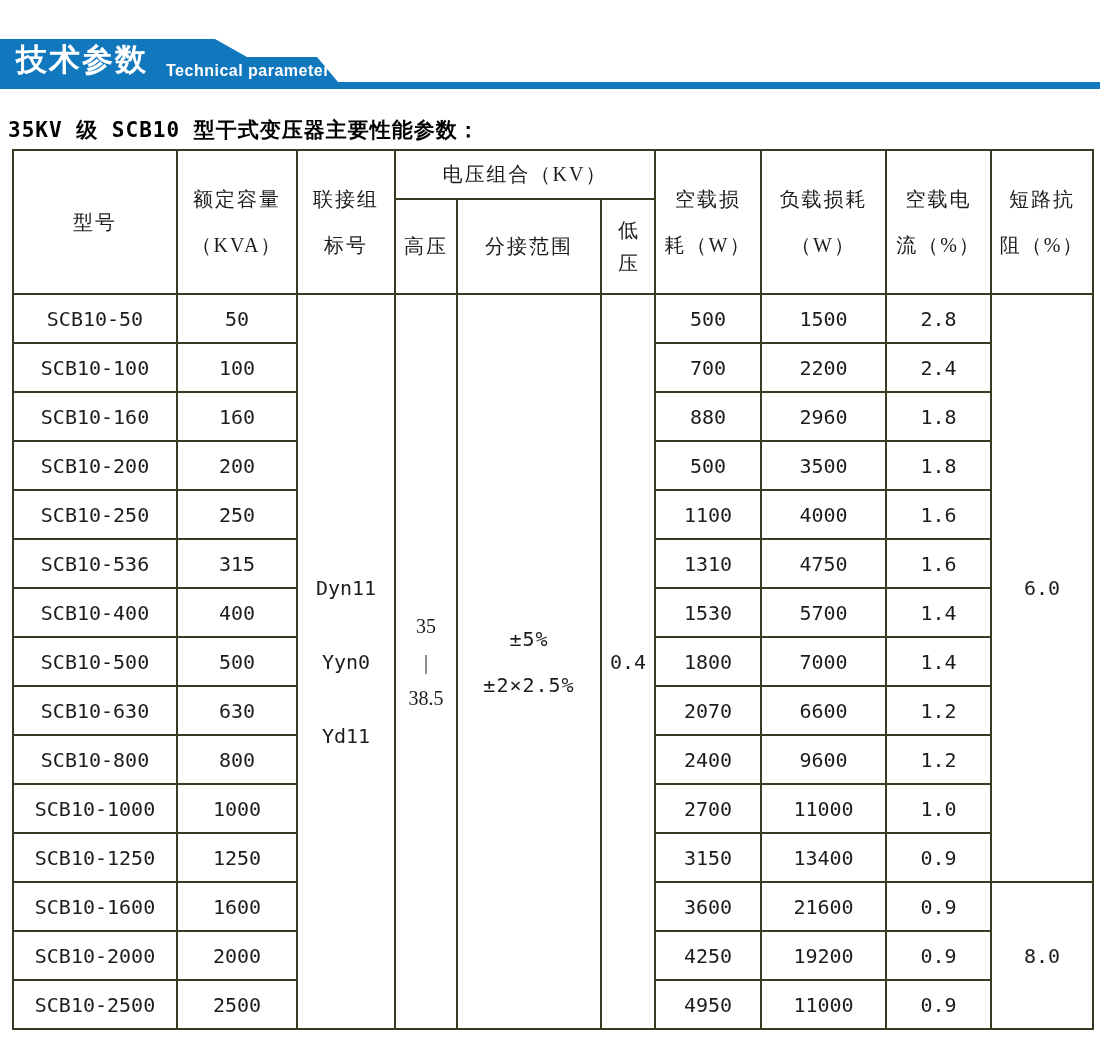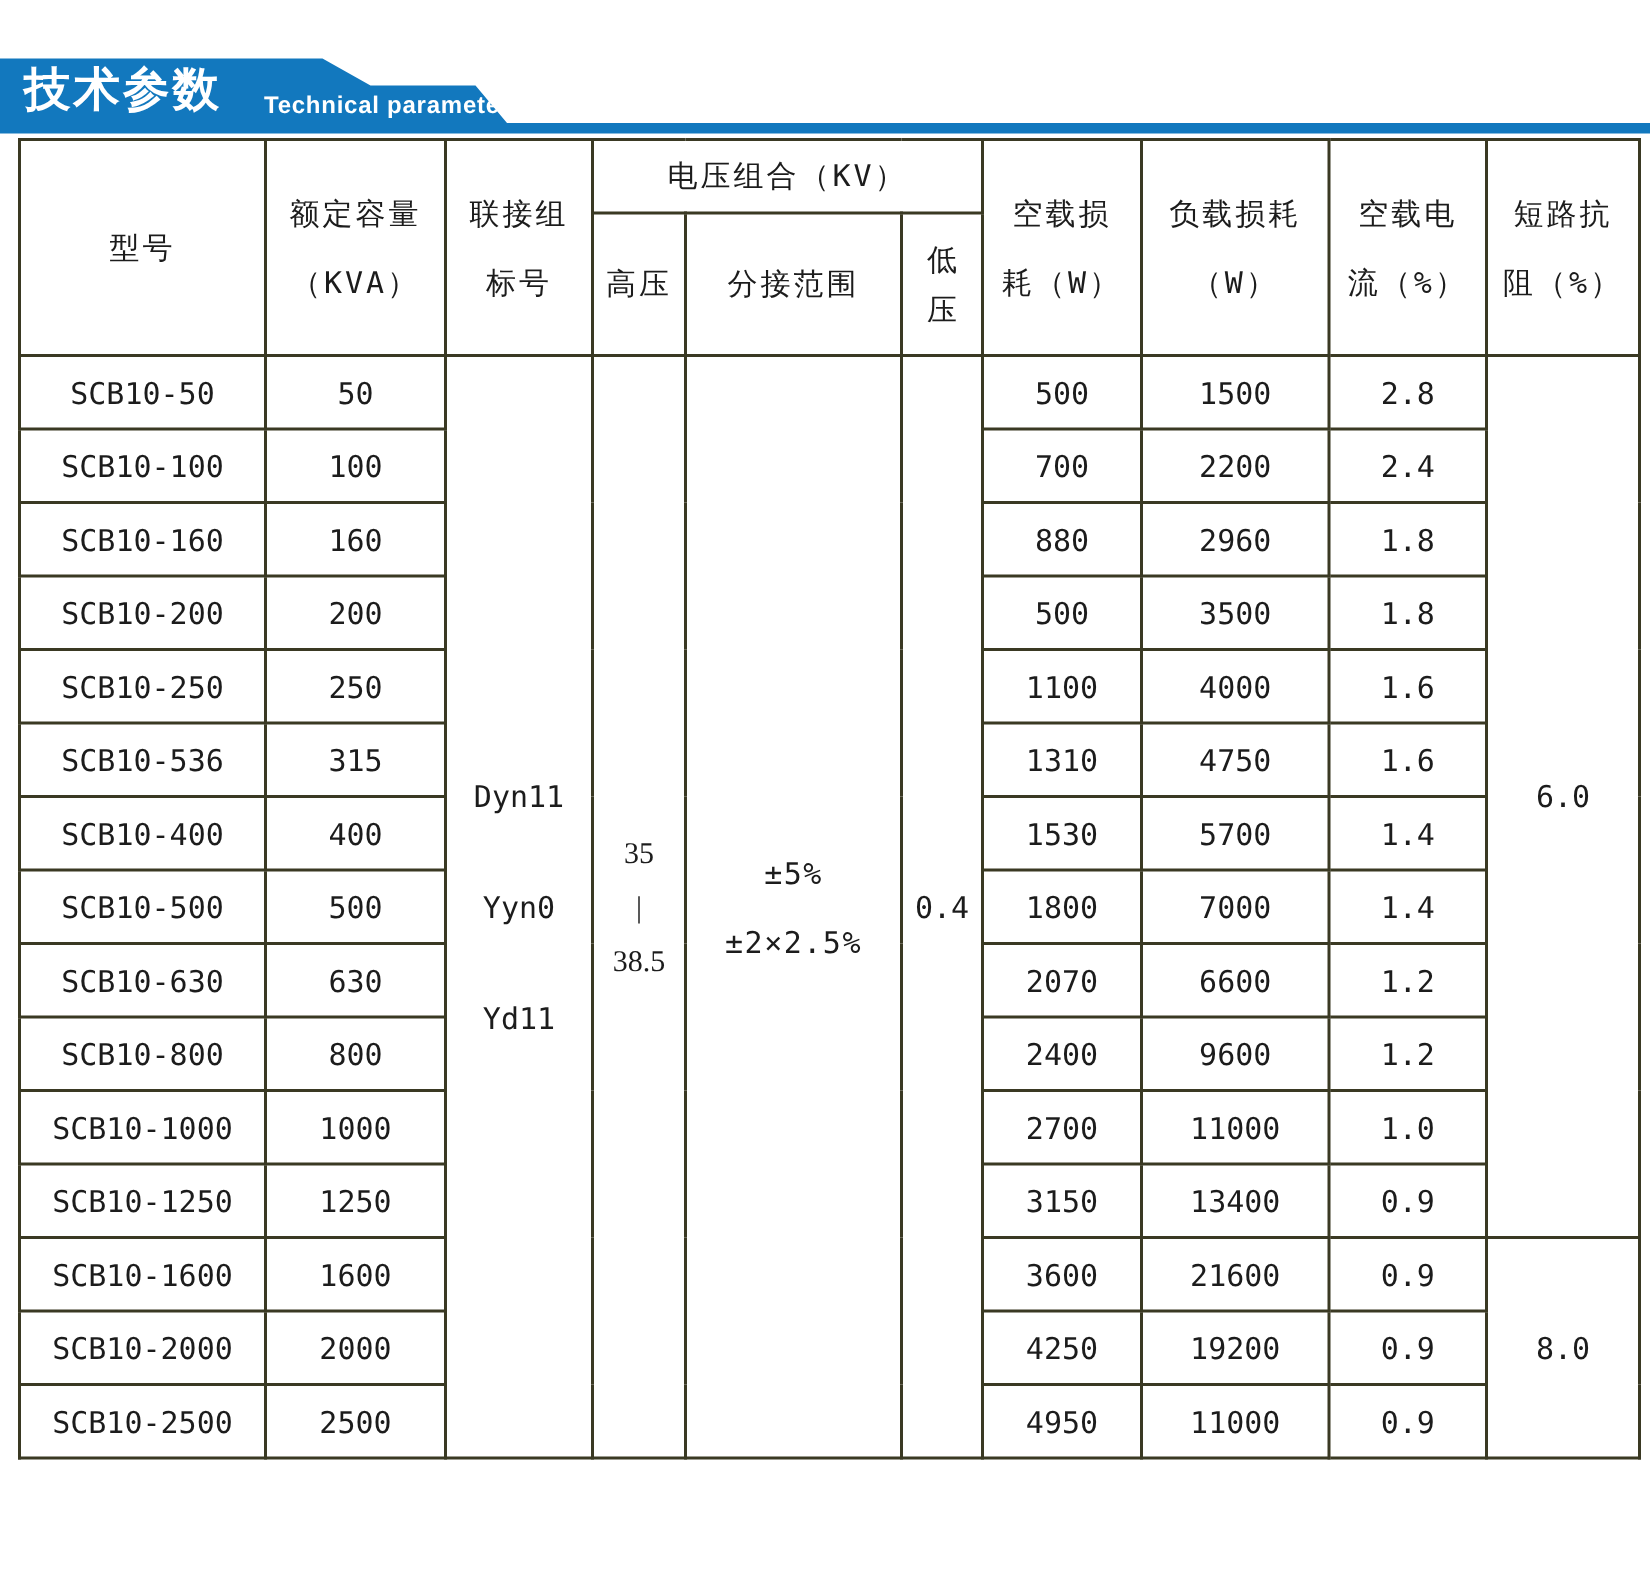--- a/index.html
+++ b/index.html
@@ -15,21 +15,21 @@
   
   .banner { position: relative; width: 1100px; height: 80px; }
   .banner svg { position: absolute; left: 0; top: 0; }
   .banner-cn {
     position: absolute; left: 16px; top: 30px;
     font-family: "Liberation Sans", sans-serif;
     font-size: 31px; font-weight: bold; color: #ffffff; letter-spacing: 2px;
     line-height: 36px;
   }
   .banner-en {
-    position: absolute; left: 176px; top: 50px;
+    position: absolute; left: 166px; top: 50px;
     font-family: "Liberation Sans", sans-serif;
     font-size: 16px; font-weight: bold; color: #ffffff; letter-spacing: 0.5px;
   }
 
   
   .subtitle {
     margin: 24px 0 5px 8px;
     font-size: 21px; font-weight: bold; color: #000;
     letter-spacing: 1px;
   }
@@ -38,21 +38,21 @@
   table.params {
     border-collapse: collapse; table-layout: fixed;
     width: 1080px; margin-left: 12px;
   }
   table.params th, table.params td {
     border: 2px solid #3a3923;
     text-align: center; vertical-align: middle;
     font-size: 20px; font-weight: normal;
     padding: 0; overflow: hidden;
   }
-  table.params th { letter-spacing: 2px; }
+  table.params th { letter-spacing: 2px; font-family: Liberation Serif, serif; }
   tr.hrow1 { height: 49px; }
   tr.hrow2 { height: 95px; }
   tbody tr { height: 49px; }
   .two-line div { line-height: 46px; }
   .lv-cell div { line-height: 33px; letter-spacing: 0; }
   td.stack-connection div { line-height: 74px; }
   td.stack-hv div { line-height: 36px; font-family: Liberation Serif, serif; }
   td.stack-tap div { line-height: 46px; letter-spacing: 1px; }
 </style>
 </head>
@@ -61,20 +61,21 @@
 <div class="page">
 
   <div class="banner">
     <svg width="1100" height="80" viewBox="0 0 1100 80">
       <polygon points="0,27 215,27 247,45 317,45 338,70 1100,70 1100,77 0,77" fill="#1278be"></polygon>
     </svg>
     <div class="banner-cn">技术参数</div>
     <div class="banner-en">Technical parameter</div>
   </div>
 
+  <div class="subtitle">35KV 级 SCB10 型干式变压器主要性能参数：</div>
 
   <table class="params">
     <colgroup>
       <col style="width:164px">
         <col style="width:120px">
         <col style="width:98px">
       <col style="width:62px">
         <col style="width:144px">
         <col style="width:54px">
       <col style="width:106px">

